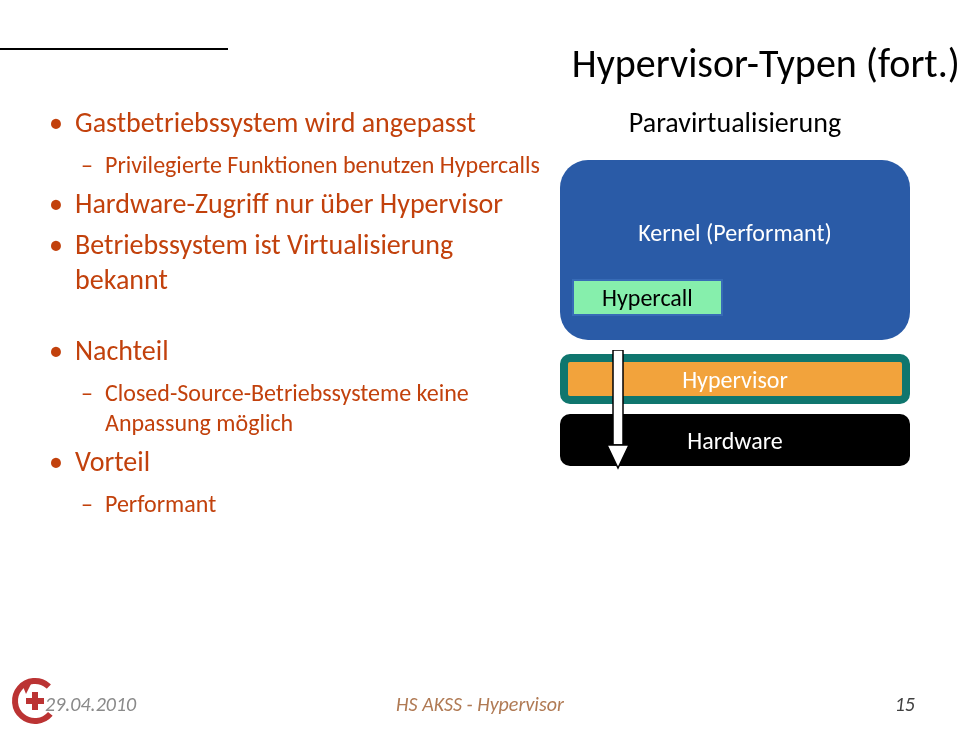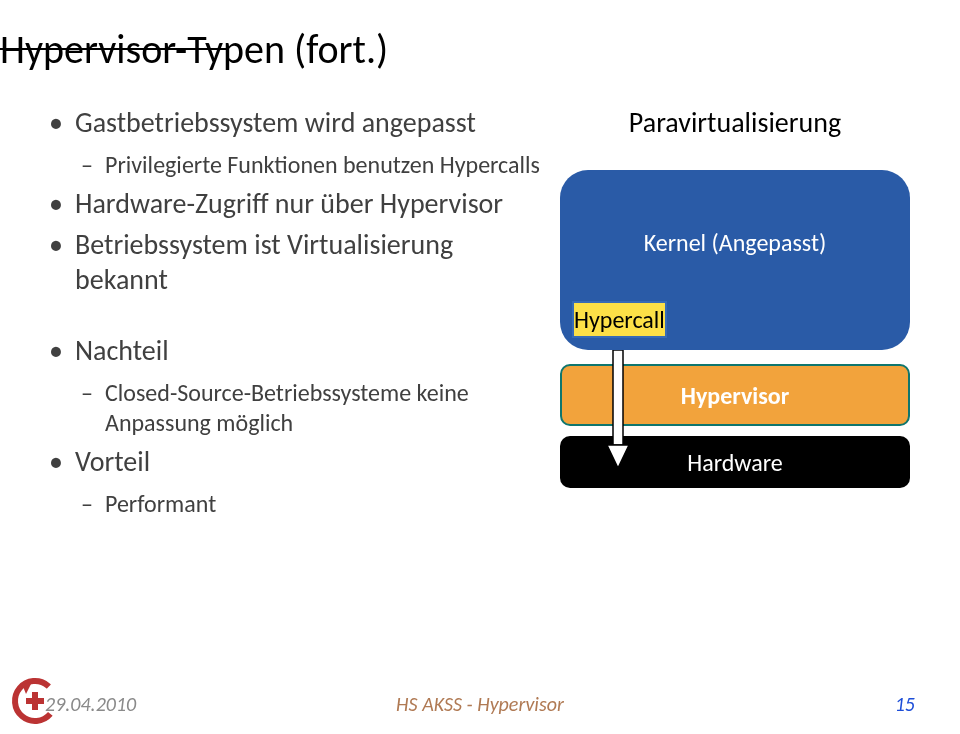--- a/index.html
+++ b/index.html
@@ -7,24 +7,24 @@
     width: 960px;
     height: 734px;
     font-family: Calibri, Arial, sans-serif;
     color: #000;
     background: #fff;
     position: relative;
     overflow: hidden;
   }
   .title-wrap {
     position: absolute;
-    top: 25px;
+    top: 39px;
     left: 0;
     width: 100%;
-    text-align: left;
+    text-align: right;
   }
   .title {
     font-size: 40px;
     font-weight: 400;
     color: #000;
   }
   .title-rule {
     position: absolute;
     top: 48px;
     left: 0;
@@ -43,21 +43,21 @@
     width: 510px;
     padding-right: 10px;
   }
   .right-col {
     width: 360px;
     position: relative;
   }
   ul.lvl1 {
     list-style: none;
     font-size: 28px;
-    color: #404040;
+    color: #c2410c;
   }
   ul.lvl1 > li {
     position: relative;
     padding-left: 30px;
     margin-bottom: 6px;
     line-height: 1.25;
   }
   ul.lvl1 > li::before {
     content: "•";
     position: absolute;
@@ -80,60 +80,59 @@
     content: "–";
     position: absolute;
     left: 6px;
     top: 0;
   }
   .gap { height: 30px; }
 
   .diagram-title {
     font-size: 28px;
     text-align: center;
-    margin-bottom: 30px;
+    margin-bottom: 20px;
   }
   .kernel-box {
     position: relative;
     width: 350px;
     height: 180px;
     background: #2a5ba7;
     border-radius: 28px;
     margin: 0 auto;
   }
   .kernel-label {
     position: absolute;
     top: 58px;
     width: 100%;
     text-align: center;
     color: #fff;
     font-size: 24px;
   }
   .hypercall-box {
     position: absolute;
     left: 12px;
-    bottom: 12px;
-    background: #fde047;
+    bottom: 24px;
+    background: #86efac;
     border: 2px solid #376bb6;
-    padding: 2px 0;
+    padding: 2px 28px;
     font-size: 24px;
   }
   .hypervisor-box {
     width: 350px;
-    height: 62px;
+    height: 50px;
     background: #f2a33c;
-    border: 2px solid #0f766e;
+    border: 8px solid #0f766e;
     border-radius: 10px;
     margin: 14px auto 0 auto;
     display: flex;
     align-items: center;
     justify-content: center;
     color: #fff;
     font-size: 24px;
-    font-weight: bold;
   }
   .hardware-box {
     width: 350px;
     height: 52px;
     background: #000;
     border-radius: 10px;
     margin: 10px auto 0 auto;
     display: flex;
     align-items: center;
     justify-content: center;
@@ -156,21 +155,21 @@
     right: 45px;
     display: flex;
     justify-content: space-between;
     align-items: flex-end;
     font-size: 20px;
     color: #8a8a8a;
     font-style: italic;
   }
   .footer .date { color: #8a8a8a; }
   .footer .center { color: #b07a54; position: absolute; left: 0; right: 0; text-align: center; }
-  .footer .page { color: #1d4ed8; }
+  .footer .page { color: #404040; }
 
   .logo {
     position: absolute;
     left: 10px;
     bottom: 8px;
     width: 50px;
     height: 50px;
   }
   .logo svg { width: 100%; height: 100%; }
 </style>
@@ -218,21 +217,21 @@
           </li>
         </ul>
       </li>
     </ul>
   </div>
 
   <div class="right-col">
     <div class="diagram-title">Paravirtualisierung</div>
 
     <div class="kernel-box">
-      <div class="kernel-label">Kernel (Angepasst)</div>
+      <div class="kernel-label">Kernel (Performant)</div>
       <div class="hypercall-box">Hypercall</div>
     </div>
 
     <div class="arrow">
       <svg viewBox="0 0 22 120">
         <rect x="6" y="0" width="10" height="95" fill="#fff" stroke="#000" stroke-width="1.5"></rect>
         <polygon points="0,95 22,95 11,118" fill="#fff" stroke="#000" stroke-width="1.5"></polygon>
       </svg>
     </div>
 

